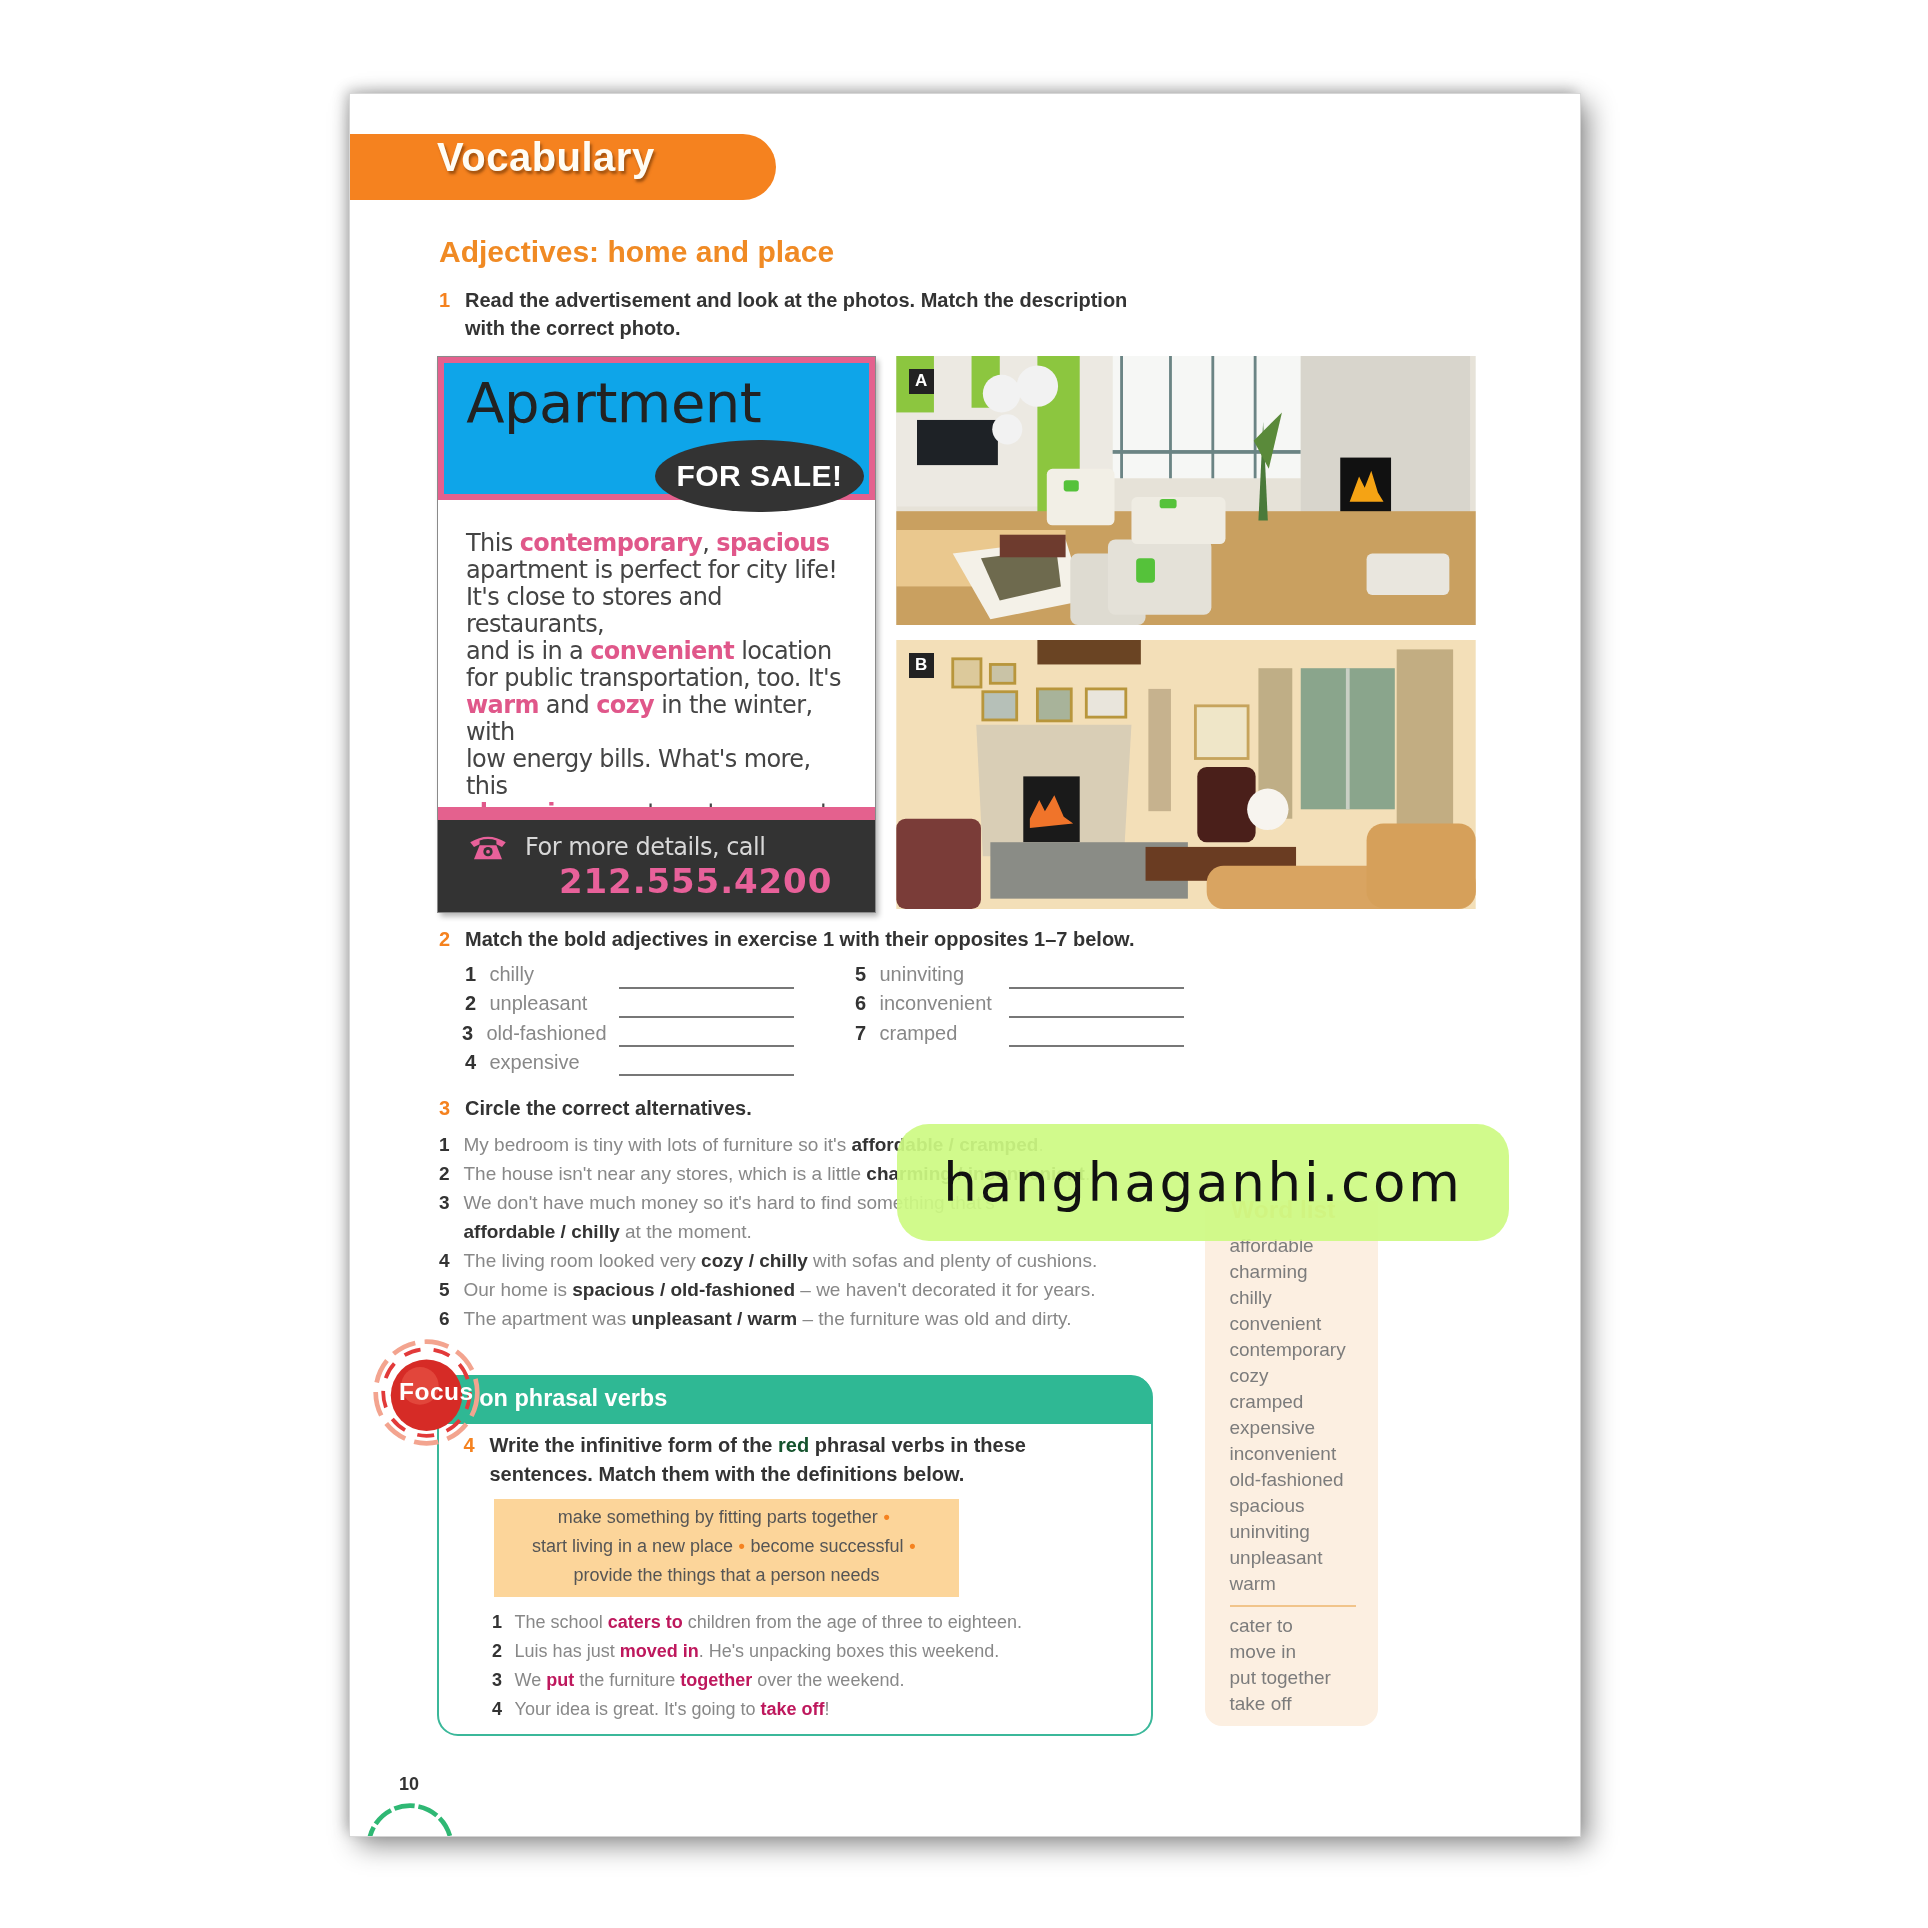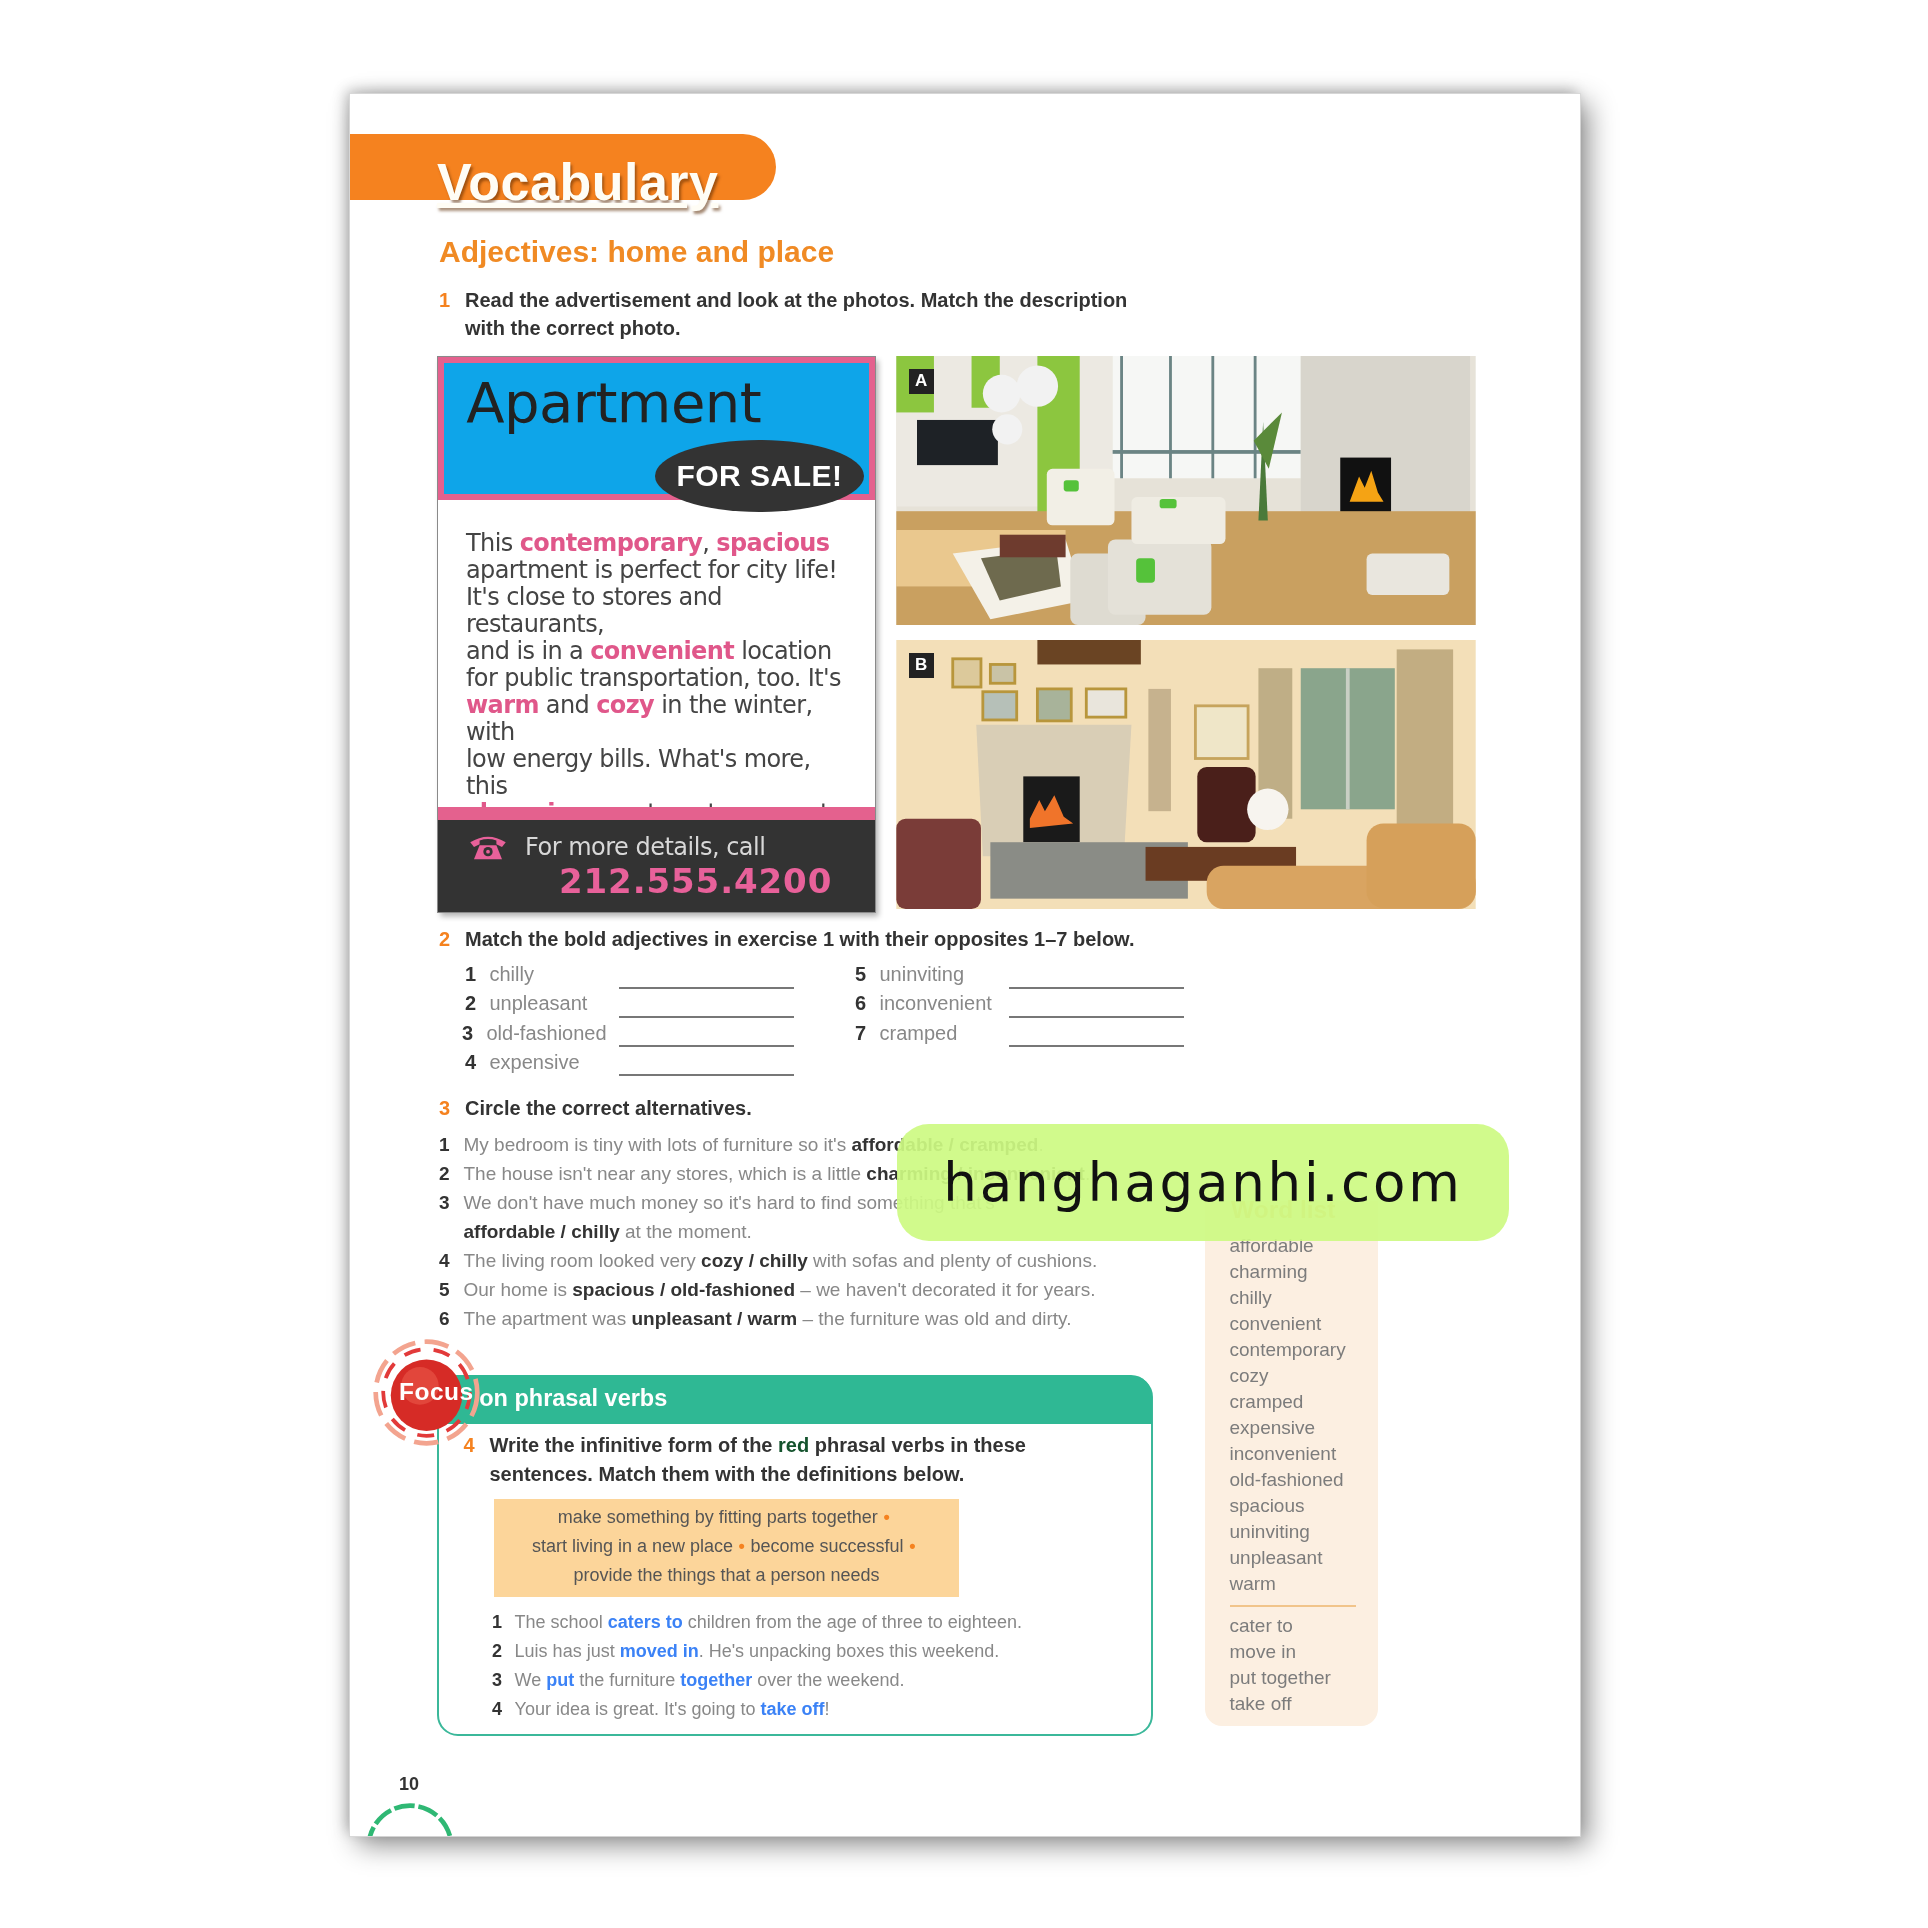--- a/index.html
+++ b/index.html
@@ -12,24 +12,23 @@
     box-shadow: 0 0 0 0.9px #d9d9d9, 7.5px 9.4px 26px rgba(0,0,0,0.45), -3.8px -3.8px 13px rgba(0,0,0,0.25);
     overflow: hidden;
   }
 
   
   .banner {
     position: absolute; left: 0; top: 40px; width: 426px; height: 66px;
     background: #f5821f; border-radius: 0 34px 34px 0;
   }
   .banner-title {
-    position: absolute; left: 87px; top: 18px; font-size: 52px; font-weight: bold;
+    position: absolute; left: 87px; top: 1px; font-size: 40px; font-weight: bold;
     color: #fffdf5; letter-spacing: 0.5px;
     text-shadow: 1.9px 2.8px 2.8px rgba(90,40,0,0.55);
-    text-decoration: underline;
   }
 
   .section-title {
     position: absolute; left: 89px; top: 141px; font-size: 30px; font-weight: bold; color: #f08a24;
   }
   .ex-num { color: #f5821f; font-weight: bold; display: inline-block; width: 26px; }
   .instruction {
     position: absolute; font-size: 20px; font-weight: bold; color: #333;
     line-height: 28px;
   }
@@ -146,21 +145,21 @@
   .focus-instruction .red { color: #14532d; font-weight: bold; }
   .definitions {
     position: absolute; left: 55px; top: 121px; width: 465px; height: 98px;
     background: #fcd59a; text-align: center; font-size: 18px; color: #555; line-height: 29px; padding-top: 3.8px;
   }
   .definitions .dot { color: #f5821f; font-weight: bold; padding: 0 5.6px; }
   .focus-list {
     position: absolute; left: 53px; top: 230px; font-size: 18px; color: #888; line-height: 29px;
   }
   .focus-list .n { color: #333; font-weight: bold; display: inline-block; width: 22.6px; }
-  .focus-list .red { color: #3b82f6; font-weight: bold; }
+  .focus-list .red { color: #be185d; font-weight: bold; }
 
   .page-number { position: absolute; left: 49px; top: 1680px; font-size: 18px; font-weight: bold; color: #333; }
   .page-arc { position: absolute; left: 13px; top: 1706px; width: 94px; height: 47px; }
 
   
   .watermark {
     position: absolute; left: 897px; top: 1124px; width: 612px; height: 117px;
     background: rgba(205,250,130,0.92); border-radius: 32px;
     display: flex; align-items: center; justify-content: center; z-index: 20;
   }

